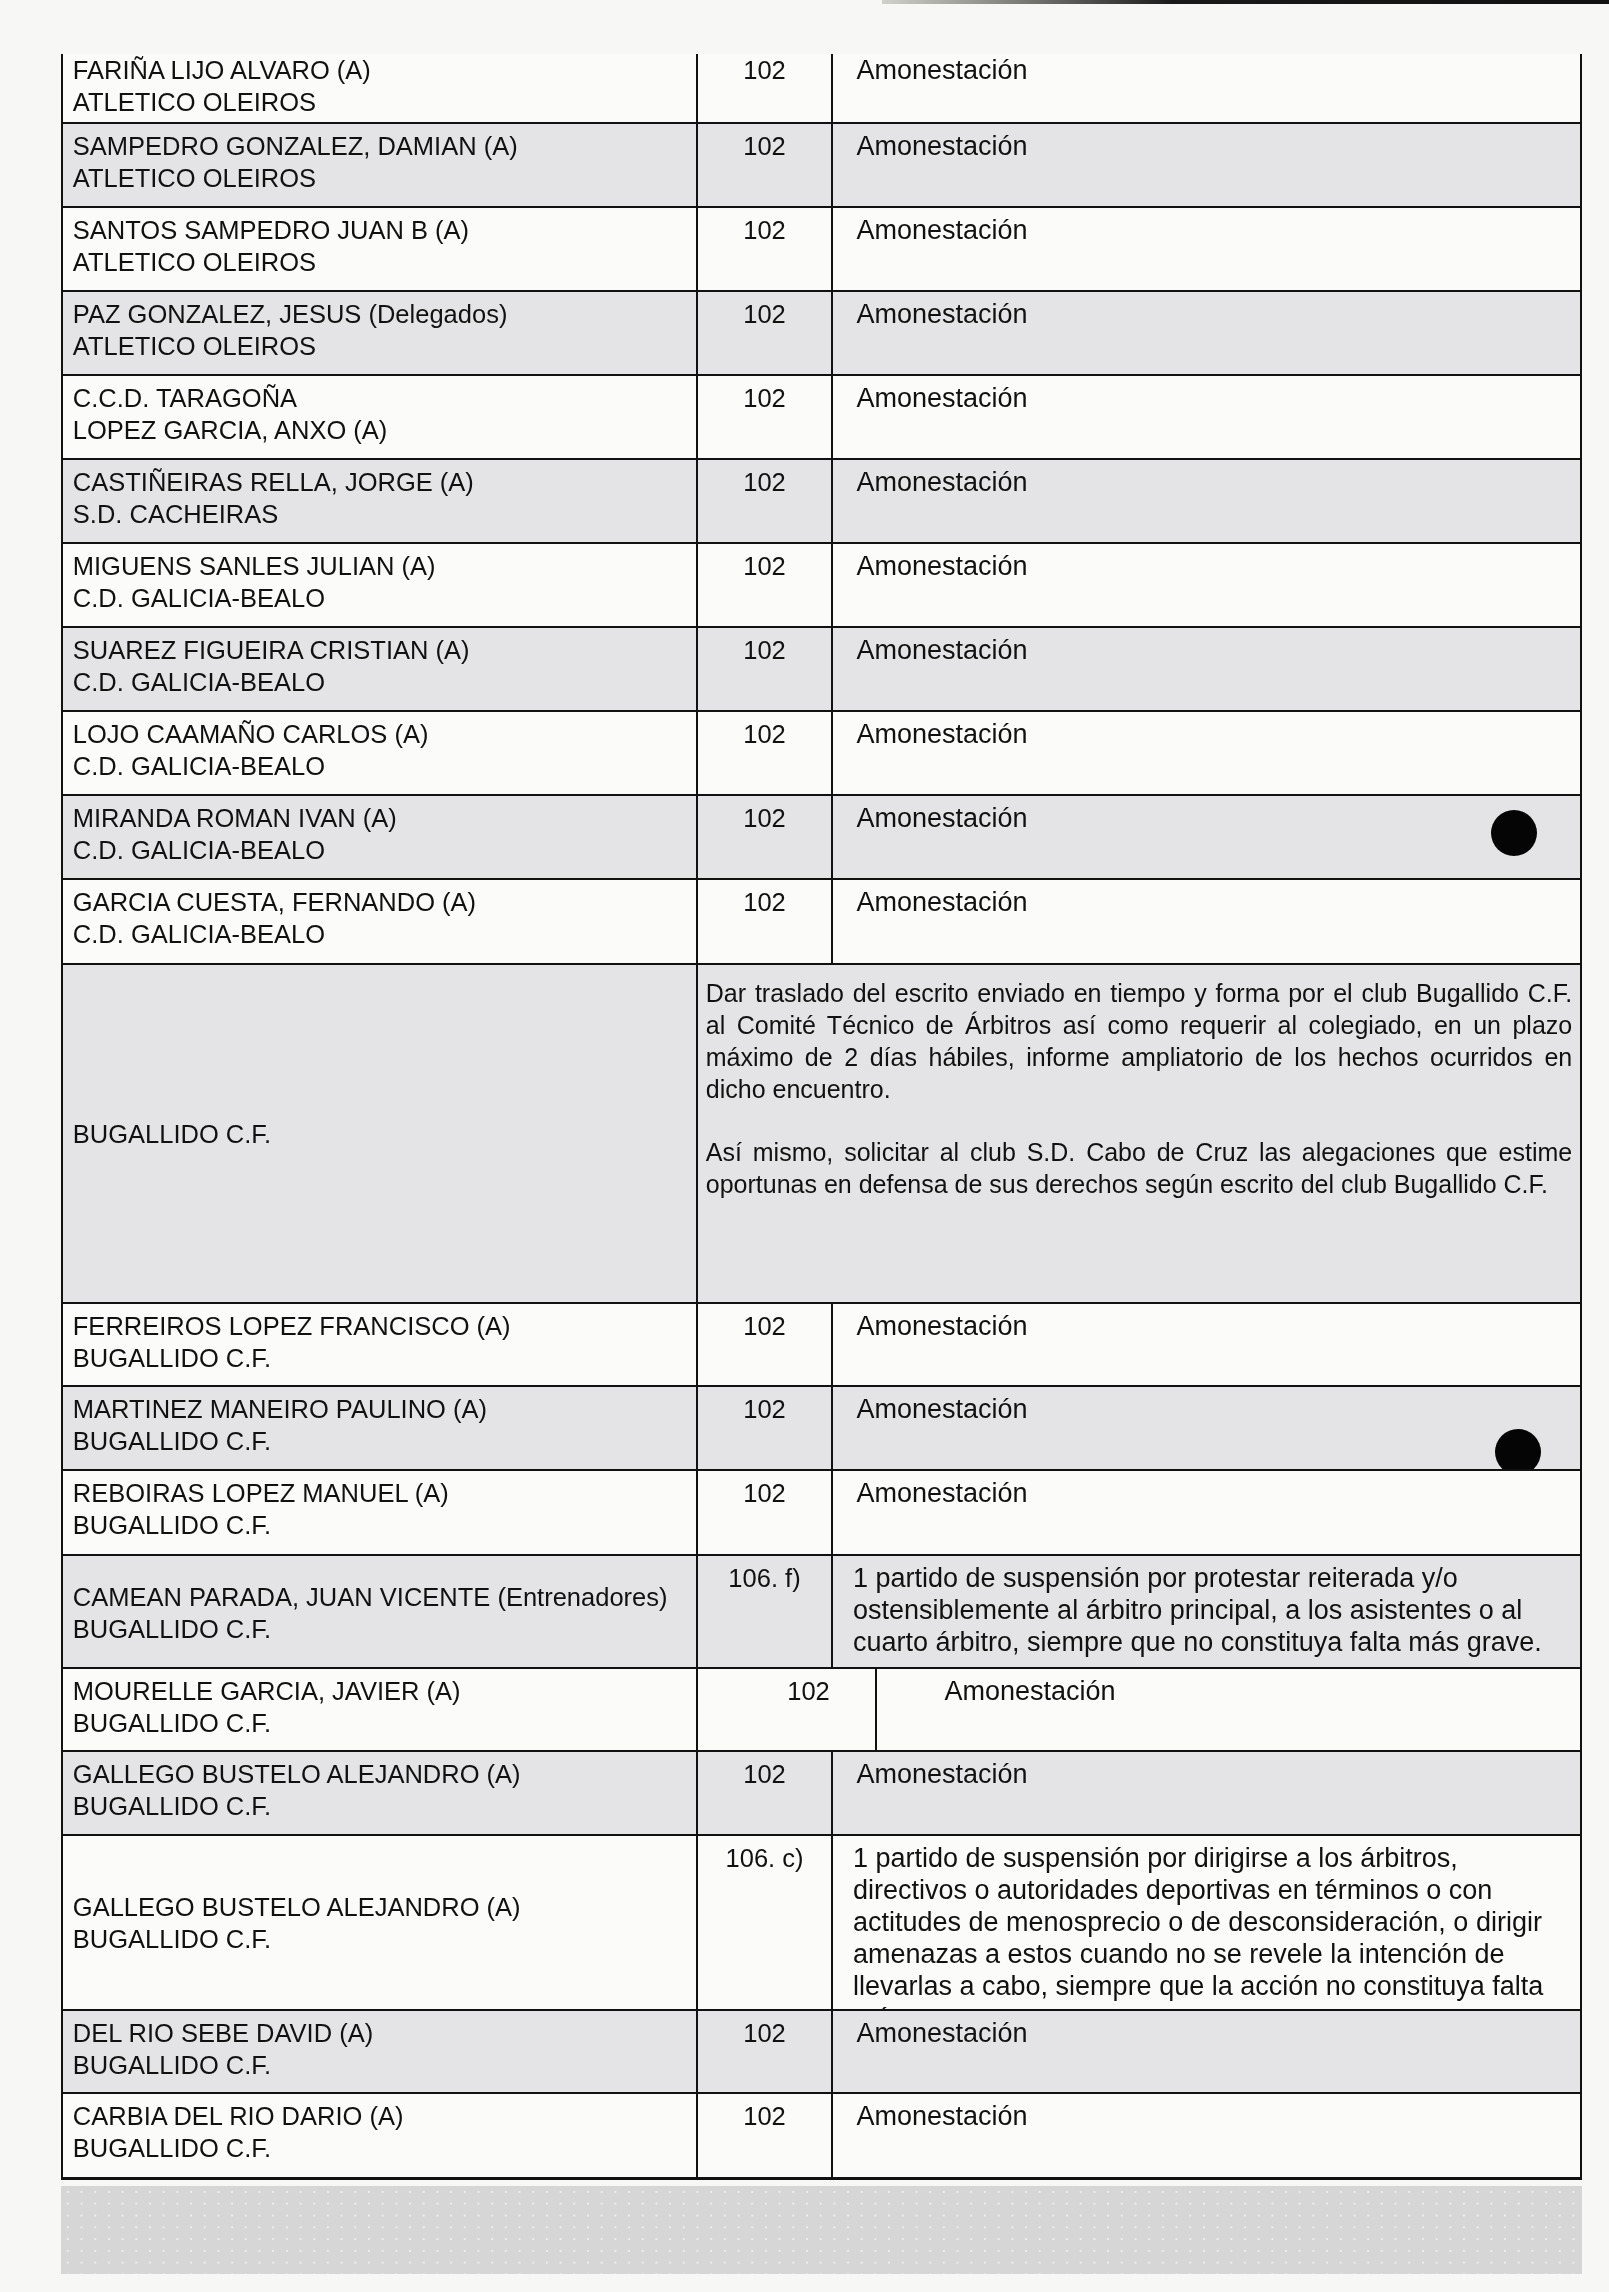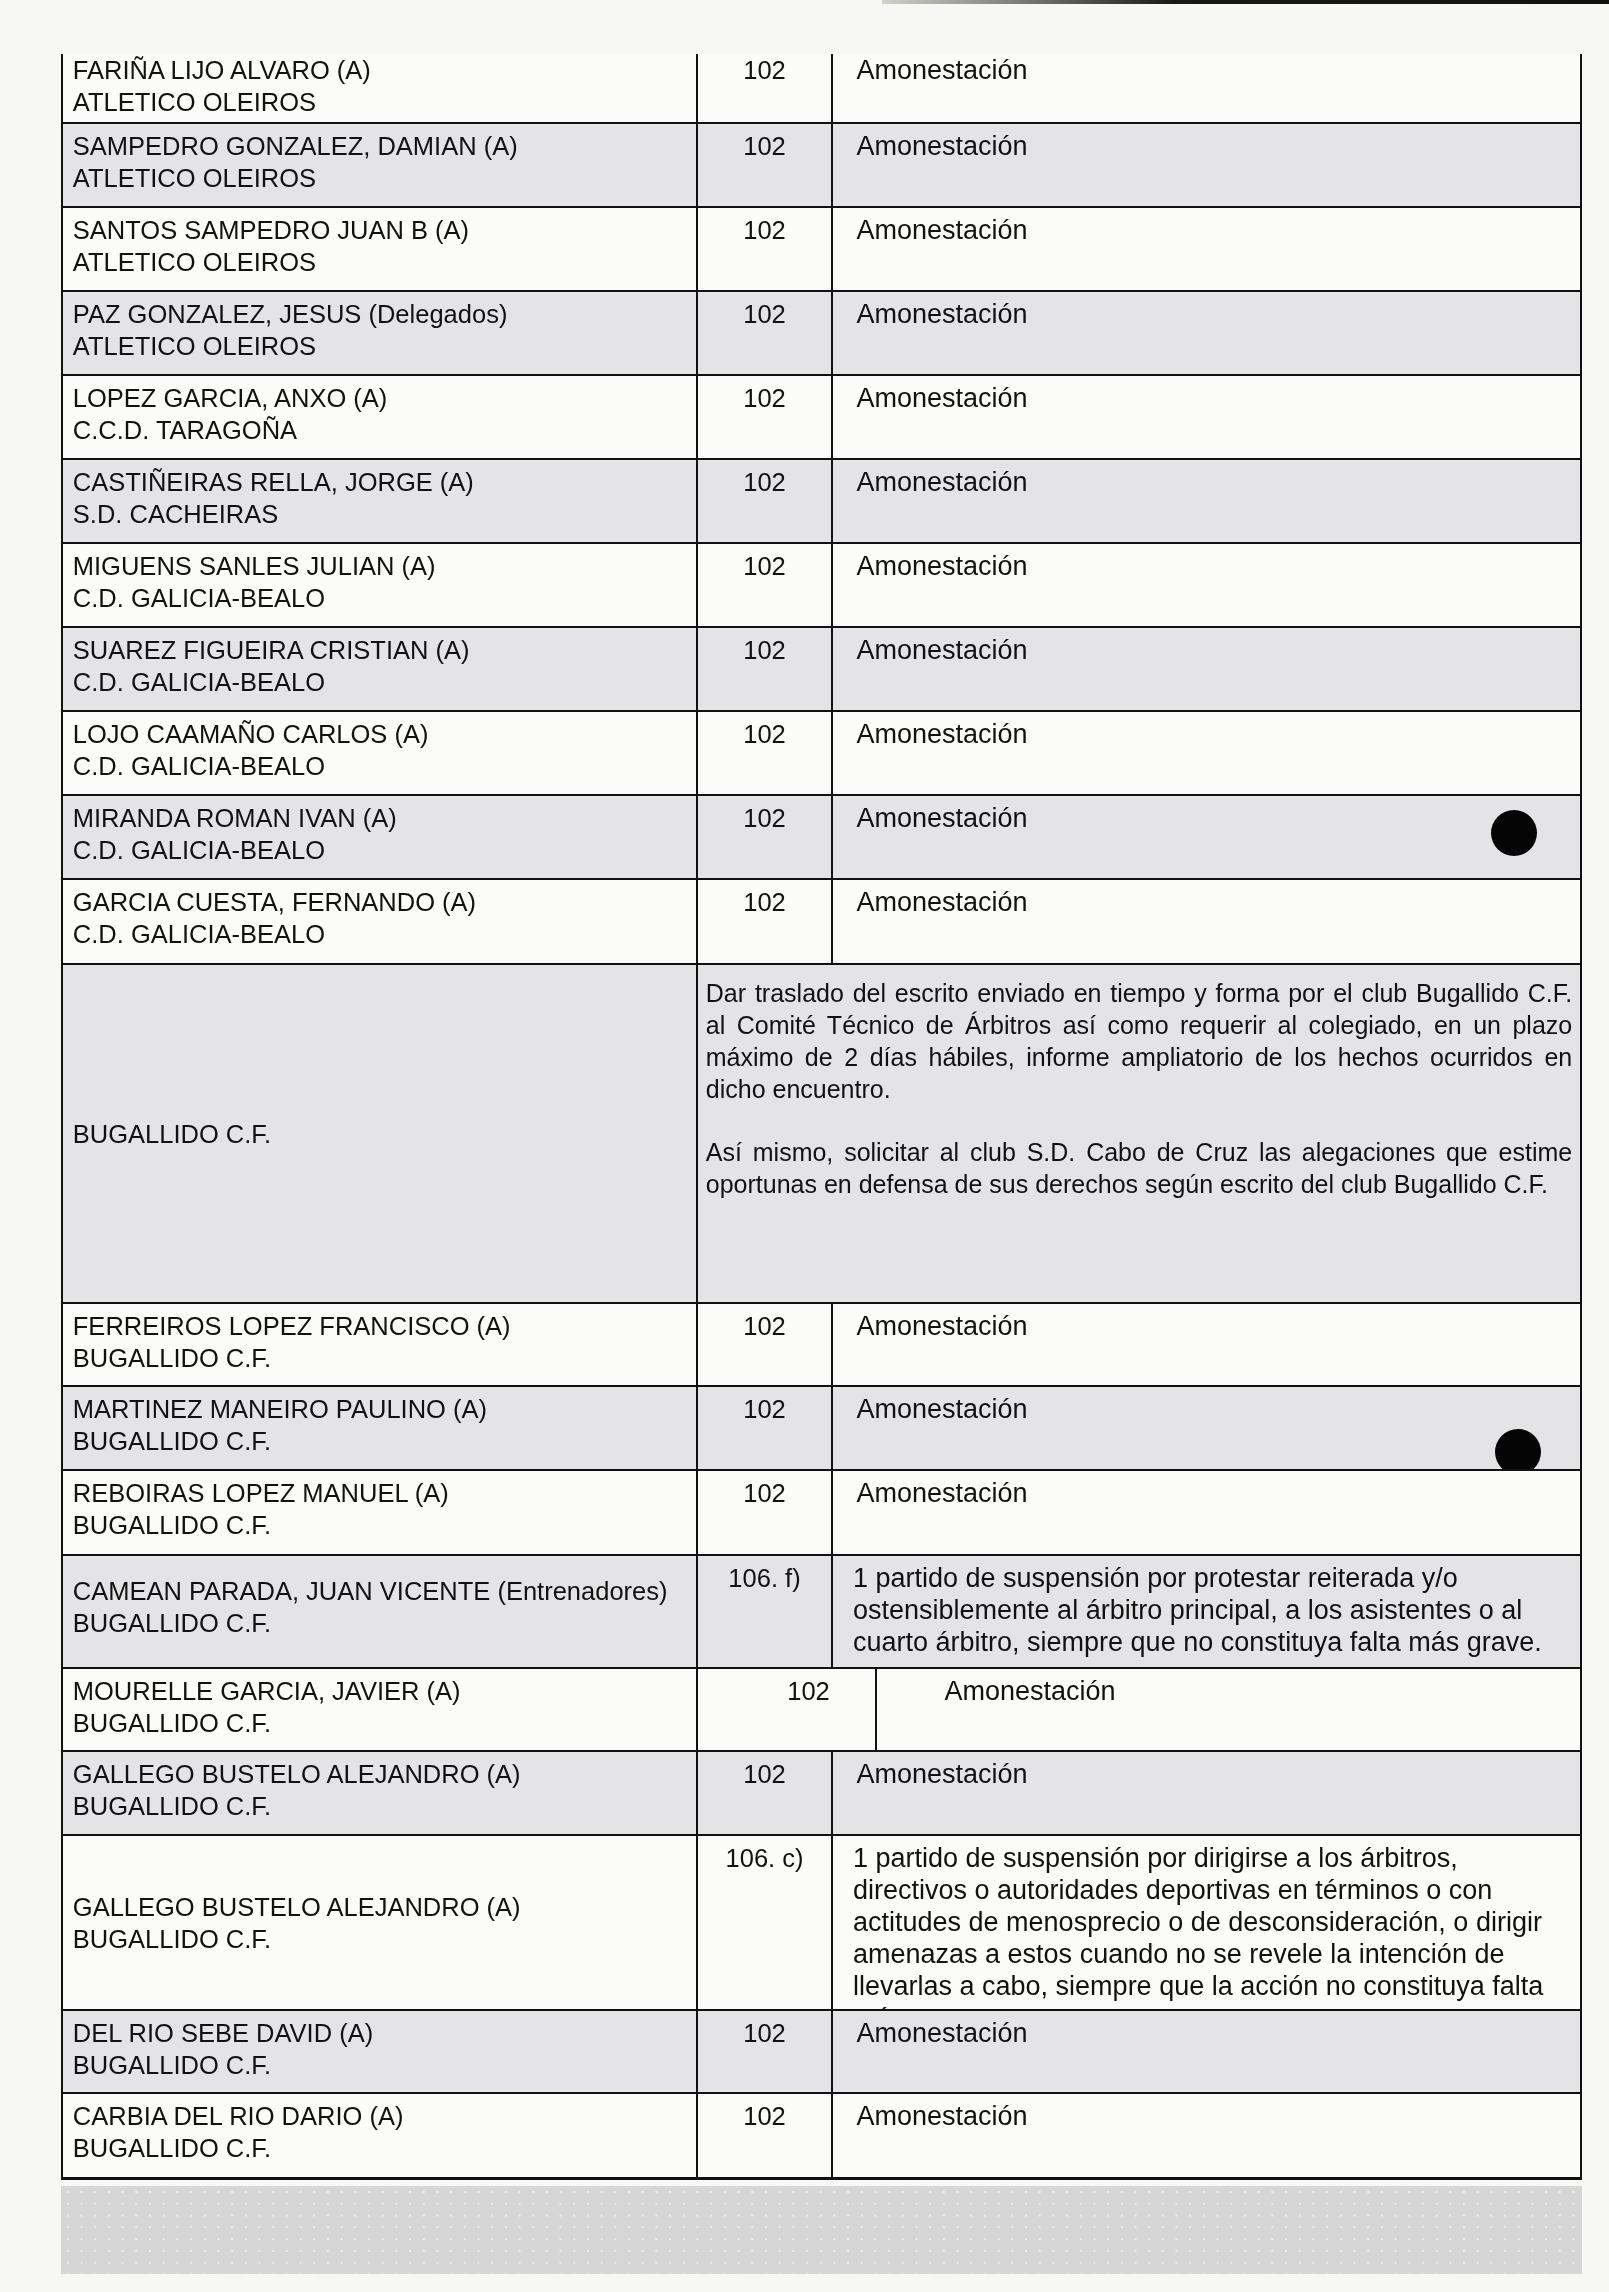--- a/index.html
+++ b/index.html
@@ -84,22 +84,22 @@
     <div class="cell c-name pad-top">
       <span>PAZ GONZALEZ, JESUS (Delegados)</span>
       <span>ATLETICO OLEIROS</span>
     </div>
     <div class="cell c-art pad-top">102</div>
     <div class="cell c-desc pad-top">Amonestación</div>
   </div>
 
   <div class="row plain" style="height:84px;">
     <div class="cell c-name pad-top">
+      <span>C.C.D. TARAGOÑA</span>
       <span>LOPEZ GARCIA, ANXO (A)</span>
-      <span>C.C.D. TARAGOÑA</span>
     </div>
     <div class="cell c-art pad-top">102</div>
     <div class="cell c-desc pad-top">Amonestación</div>
   </div>
 
   <div class="row shaded" style="height:84px;">
     <div class="cell c-name pad-top">
       <span>CASTIÑEIRAS RELLA, JORGE (A)</span>
       <span>S.D. CACHEIRAS</span>
     </div>
@@ -185,21 +185,21 @@
   <div class="row plain" style="height:85px;">
     <div class="cell c-name pad-top">
       <span>REBOIRAS LOPEZ MANUEL (A)</span>
       <span>BUGALLIDO C.F.</span>
     </div>
     <div class="cell c-art pad-top">102</div>
     <div class="cell c-desc pad-top">Amonestación</div>
   </div>
 
   <div class="row shaded" style="height:113px;">
-    <div class="cell c-name" style="padding-top:19px;">
+    <div class="cell c-name" style="justify-content:center; padding-top:2px;">
       <span>CAMEAN PARADA, JUAN VICENTE (Entrenadores)</span>
       <span>BUGALLIDO C.F.</span>
     </div>
     <div class="cell c-art pad-top">106. f)</div>
     <div class="cell c-desc long pad-top">1 partido de suspensión por protestar reiterada y/o ostensiblemente al árbitro principal, a los asistentes o al cuarto árbitro, siempre que no constituya falta más grave.</div>
   </div>
 
   <div class="row plain" style="height:83px;gap:44px;">
     <div class="cell c-name pad-top">
       <span>MOURELLE GARCIA, JAVIER (A)</span>

